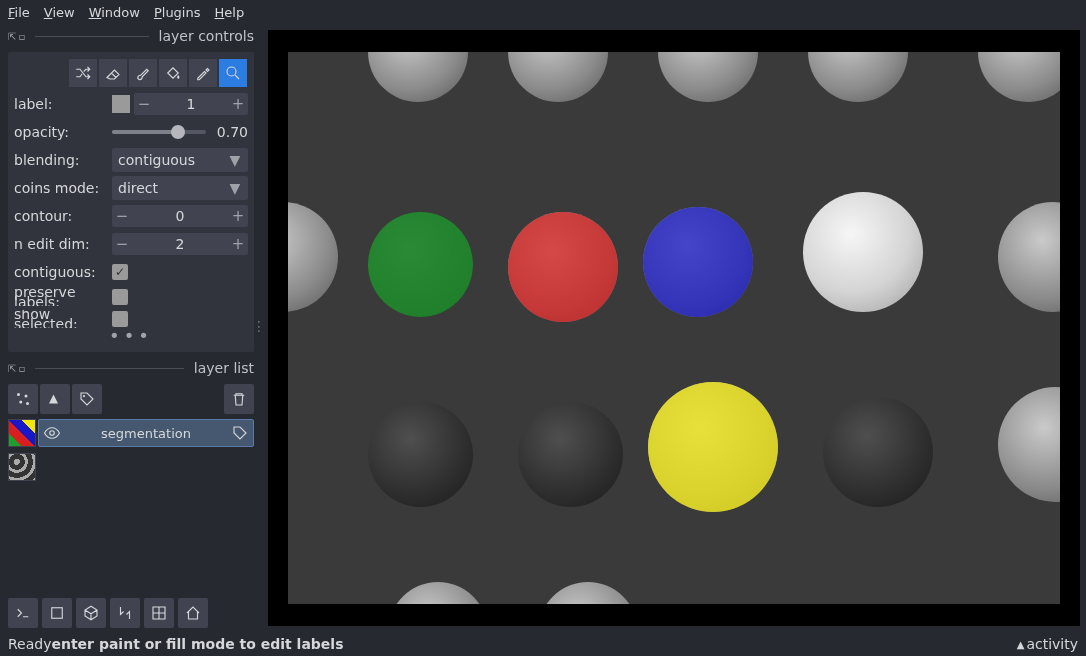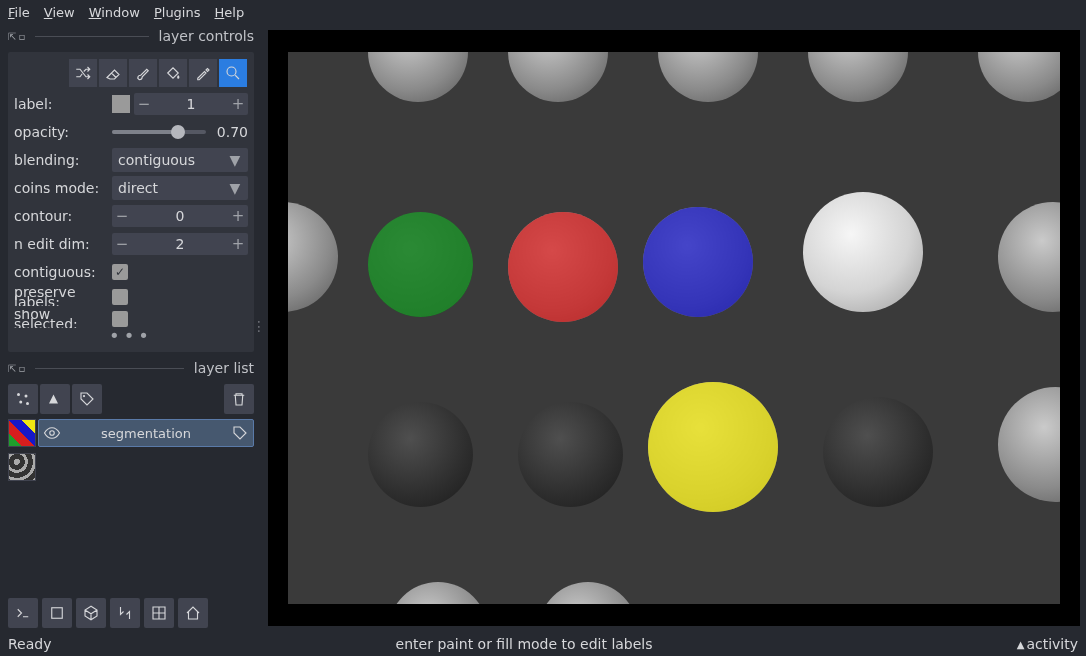--- a/index.html
+++ b/index.html
@@ -76,21 +76,21 @@
   .canvas-area { flex: 1; padding: 6px; }
   .canvas { width: 100%; height: 100%; background: #000; position: relative; display: flex; align-items: center; justify-content: center; }
   .scene { width: 772px; height: 552px; background: #3a3a3a; position: relative; overflow: hidden; }
   .coin { position: absolute; border-radius: 50%; background: radial-gradient(circle at 40% 35%, #cacaca, #8a8a8a 60%, #555 100%); }
   .coin.dark { background: radial-gradient(circle at 40% 35%, #4f4f4f, #2e2e2e 60%, #1a1a1a 100%); }
   .coin.bright { background: radial-gradient(circle at 40% 35%, #f6f6f6, #d4d4d4 55%, #9c9c9c 100%); }
   .seg { position: absolute; border-radius: 50%; }
   
   
   .statusbar { height: 24px; display: flex; align-items: center; padding: 0 8px; font-size: 14px; }
-  .statusbar .center { flex: 1; text-align: center; padding-right: 20px; }
+  .statusbar .center { flex: 1; text-align: left; padding-right: 20px; font-weight: bold; }
   .statusbar .activity { cursor: pointer; display: flex; align-items: center; gap: 2px; }
   
   
   .stroke { stroke: #d6d7da; stroke-width: 1.5; fill: none; }
   .fill { fill: #d6d7da; }
 </style>
 </head>
 <body>
 
 <div class="menubar">

